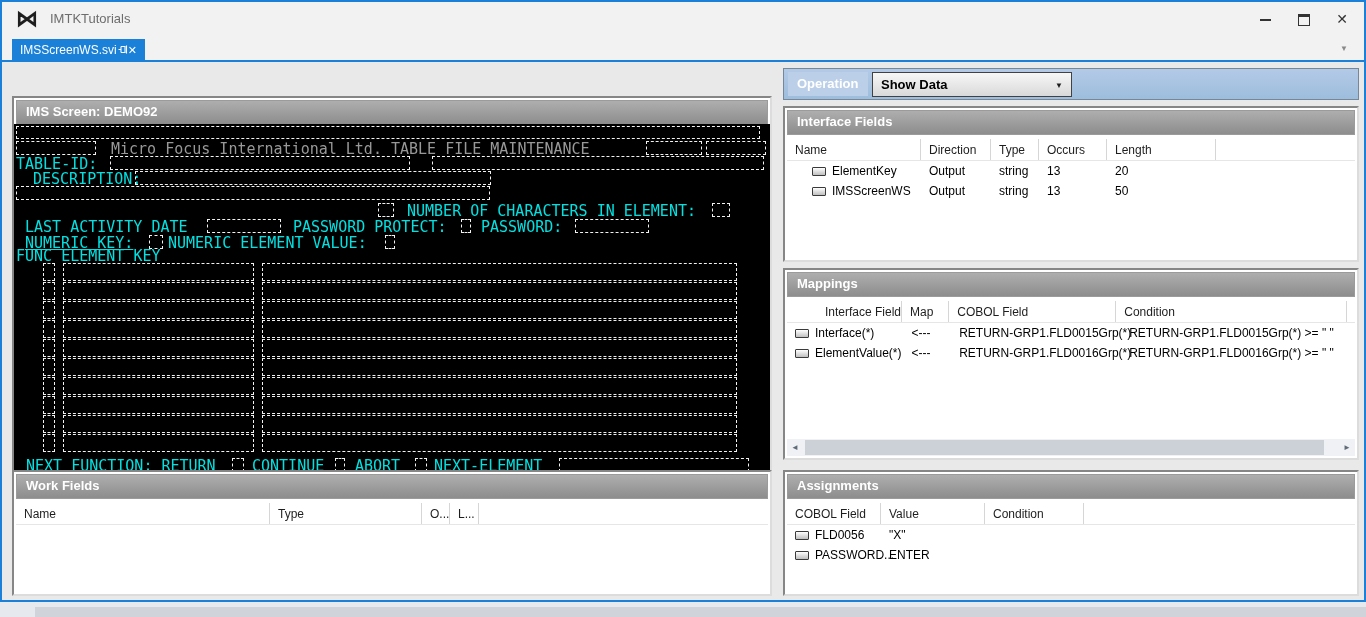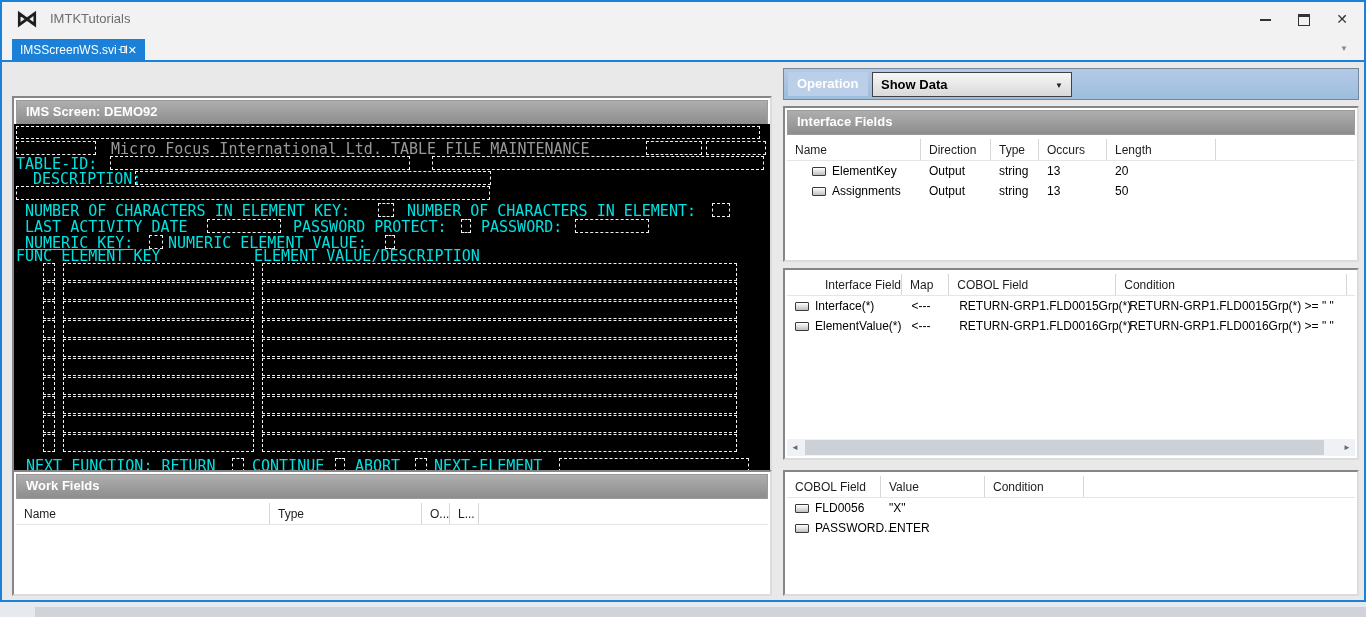--- a/index.html
+++ b/index.html
@@ -114,39 +114,37 @@
       <i class="tf" style="left:692px;top:17px;width:60px;"></i>
 
       <span class="tl" style="left:2px;top:32px;">TABLE-ID:</span>
       <i class="tf" style="left:96px;top:32px;width:300px;"></i>
       <i class="tf" style="left:418px;top:32px;width:332px;"></i>
 
       <span class="tl" style="left:19px;top:47px;">DESCRIPTION:</span>
       <i class="tf" style="left:121px;top:47px;width:356px;"></i>
       <i class="tf" style="left:2px;top:62px;width:474px;"></i>
 
-      <span class="tl" style="left:11px;top:79px;">NUMBER OF CHARACTERS IN ELEMENT KEY:</span>
       <i class="tf" style="left:364px;top:79px;width:16px;"></i>
       <span class="tl" style="left:393px;top:79px;">NUMBER OF CHARACTERS IN ELEMENT:</span>
       <i class="tf" style="left:698px;top:79px;width:18px;"></i>
 
       <span class="tl" style="left:11px;top:95px;">LAST ACTIVITY DATE</span>
       <i class="tf" style="left:193px;top:95px;width:74px;"></i>
       <span class="tl" style="left:279px;top:95px;">PASSWORD PROTECT:</span>
       <i class="tf" style="left:447px;top:95px;width:10px;"></i>
       <span class="tl" style="left:467px;top:95px;">PASSWORD:</span>
       <i class="tf" style="left:561px;top:95px;width:74px;"></i>
 
       <span class="tl" style="left:11px;top:111px;text-decoration:underline;">NUMERIC KEY:</span>
       <i class="tf" style="left:135px;top:111px;width:14px;"></i>
       <span class="tl" style="left:154px;top:111px;">NUMERIC ELEMENT VALUE:</span>
       <i class="tf" style="left:371px;top:111px;width:10px;"></i>
 
       <span class="tl" style="left:2px;top:124px;">FUNC ELEMENT KEY</span>
-      <span class="tl" style="left:240px;top:124px;">ELEMENT VALUE/DESCRIPTION</span>
 
       <div class="tgr" style="top:139px;">
           <i class="tf gf"></i>
           <i class="tf gk"></i>
           <i class="tf gv"></i>
         </div>
       <div class="tgr" style="top:158px;">
           <i class="tf gf"></i>
           <i class="tf gk"></i>
           <i class="tf gv"></i>
@@ -240,30 +238,31 @@
           <span>ElementKey</span>
         </div>
       <div class="td" style="width:70px;">Output</div>
       <div class="td" style="width:48px;">string</div>
       <div class="td" style="width:68px;">13</div>
       <div class="td" style="width:109px;">20</div>
     </div>
     <div class="trow2">
       <div class="td ind" style="width:134px;">
           <span class="fld-ico"></span>
-          <span>Assignments</span>
+          <span>IMSScreenWS</span>
         </div>
       <div class="td" style="width:70px;">Output</div>
       <div class="td" style="width:48px;">string</div>
       <div class="td" style="width:68px;">13</div>
       <div class="td" style="width:109px;">50</div>
     </div>
   </div>
 
   <div class="panel" style="left:781px;top:266px;width:576px;height:192px;">
+    <div class="sec-hdr">Mappings</div>
     <div class="thead">
       <div class="th" style="width:117px;text-align:right;">Interface Field</div>
       <div class="th" style="width:48px;">Map</div>
       <div class="th" style="width:170px;">COBOL Field</div>
       <div class="th" style="width:235px;">Condition</div>
       <div class="th fill"></div>
     </div>
     <div class="trow2">
       <div class="td" style="width:117px;">
           <span class="fld-ico"></span>
@@ -283,20 +282,21 @@
       <div class="td" style="width:235px;">RETURN-GRP1.FLD0016Grp(*) &gt;= " "</div>
     </div>
     <div class="hscroll">
       <span class="sb-btn" style="left:0;">◄</span>
       <span class="sb-thumb"></span>
       <span class="sb-btn" style="right:0;">►</span>
     </div>
   </div>
 
   <div class="panel" style="left:781px;top:468px;width:576px;height:126px;">
+    <div class="sec-hdr">Assignments</div>
     <div class="thead">
       <div class="th" style="width:94px;">COBOL Field</div>
       <div class="th" style="width:104px;">Value</div>
       <div class="th" style="width:99px;">Condition</div>
       <div class="th fill"></div>
     </div>
     <div class="trow2">
       <div class="td" style="width:94px;">
           <span class="fld-ico"></span>
           <span>FLD0056</span>

